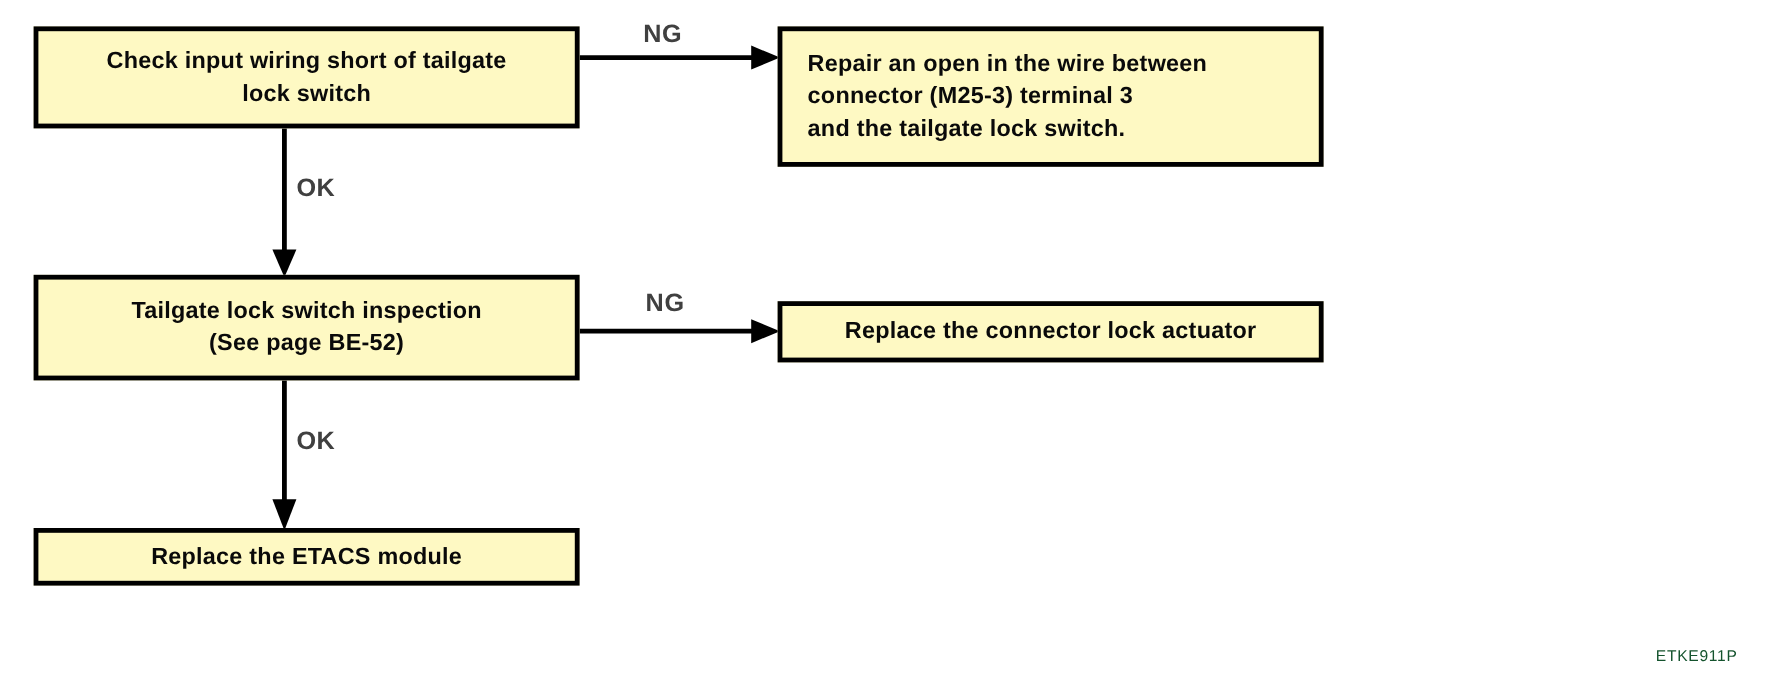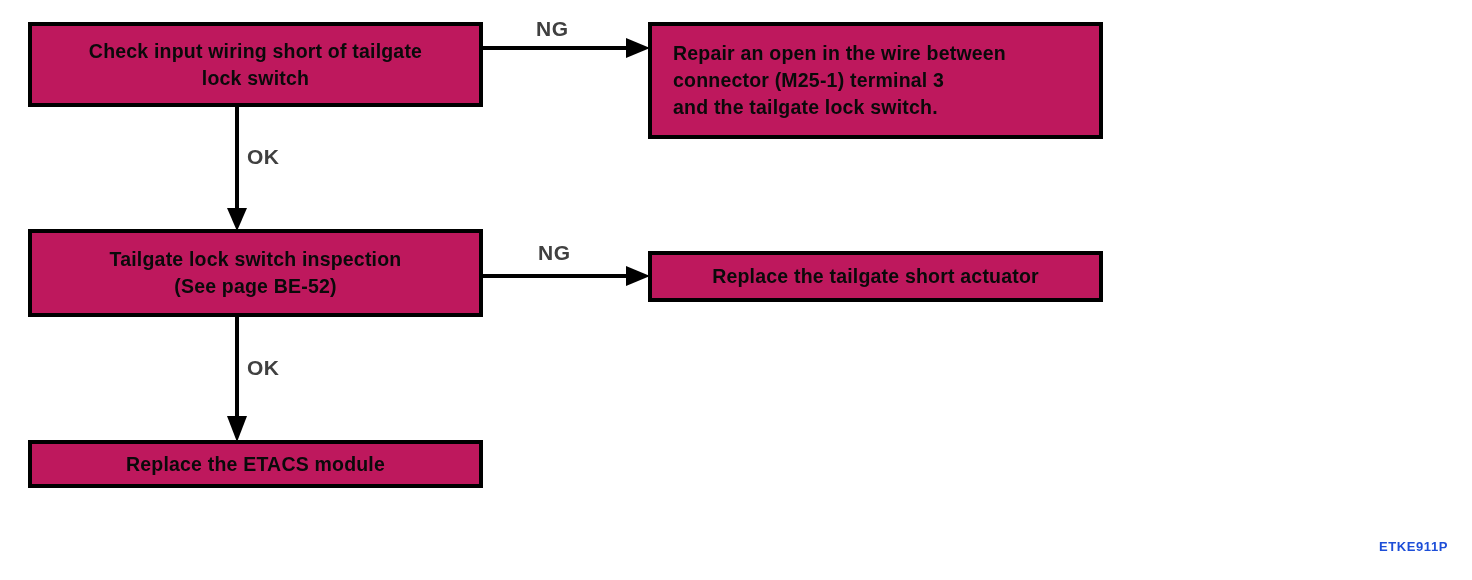--- a/index.html
+++ b/index.html
@@ -11,21 +11,21 @@
   }
   .canvas {
     position: relative;
     width: 1472px; height: 580px;
     background: #ffffff;
     color: #000000;
   }
   .flow-box {
     position: absolute;
     border: 4px solid #000000;
-    background: #be185d;
+    background: #fef9c3;
     display: flex;
     align-items: center;
     justify-content: center;
     font-size: 19.5px;
     font-weight: 700;
     line-height: 27px;
     color: #0a0a0a;
     text-align: center;
     white-space: pre-line;
     letter-spacing: 0.2px;
@@ -61,23 +61,23 @@
     pointer-events: none;
   }
   svg.connectors line    { stroke: #000000; stroke-width: 4; }
   svg.connectors polygon { fill: #000000; }
 
   .figure-code {
     position: absolute;
     right: 24px;
     top: 539px;
     font-size: 13px;
-    font-weight: 700;
+    font-weight: 400;
     letter-spacing: 0.6px;
-    color: #1d4ed8;
+    color: #14532d;
   }
 </style>
 </head>
 <body>
 
 <div class="canvas">
 
   <svg class="connectors" viewBox="0 0 1472 580">
     <g>
       <line x1="483" y1="48" x2="628" y2="48"></line>
@@ -94,27 +94,27 @@
     <g>
       <line x1="237" y1="317" x2="237" y2="419"></line>
       <polygon points="227,416 247,416 237,442"></polygon>
     </g>
   </svg>
 
   <div class="flow-box" id="box-check-wiring">Check input wiring short of tailgate
 lock switch</div>
 
   <div class="flow-box align-left" id="box-repair-open">Repair an open in the wire between
-connector (M25-1) terminal 3
+connector (M25-3) terminal 3
 and the tailgate lock switch.</div>
 
   <div class="flow-box" id="box-inspection">Tailgate lock switch inspection
 (See page BE-52)</div>
 
-  <div class="flow-box" id="box-replace-act">Replace the tailgate short actuator</div>
+  <div class="flow-box" id="box-replace-act">Replace the connector lock actuator</div>
 
   <div class="flow-box" id="box-replace-etacs">Replace the ETACS module</div>
 
   <div class="edge-label" id="label-ng-1">NG</div>
 
   <div class="edge-label" id="label-ok-1">OK</div>
 
   <div class="edge-label" id="label-ng-2">NG</div>
 
   <div class="edge-label" id="label-ok-2">OK</div>

